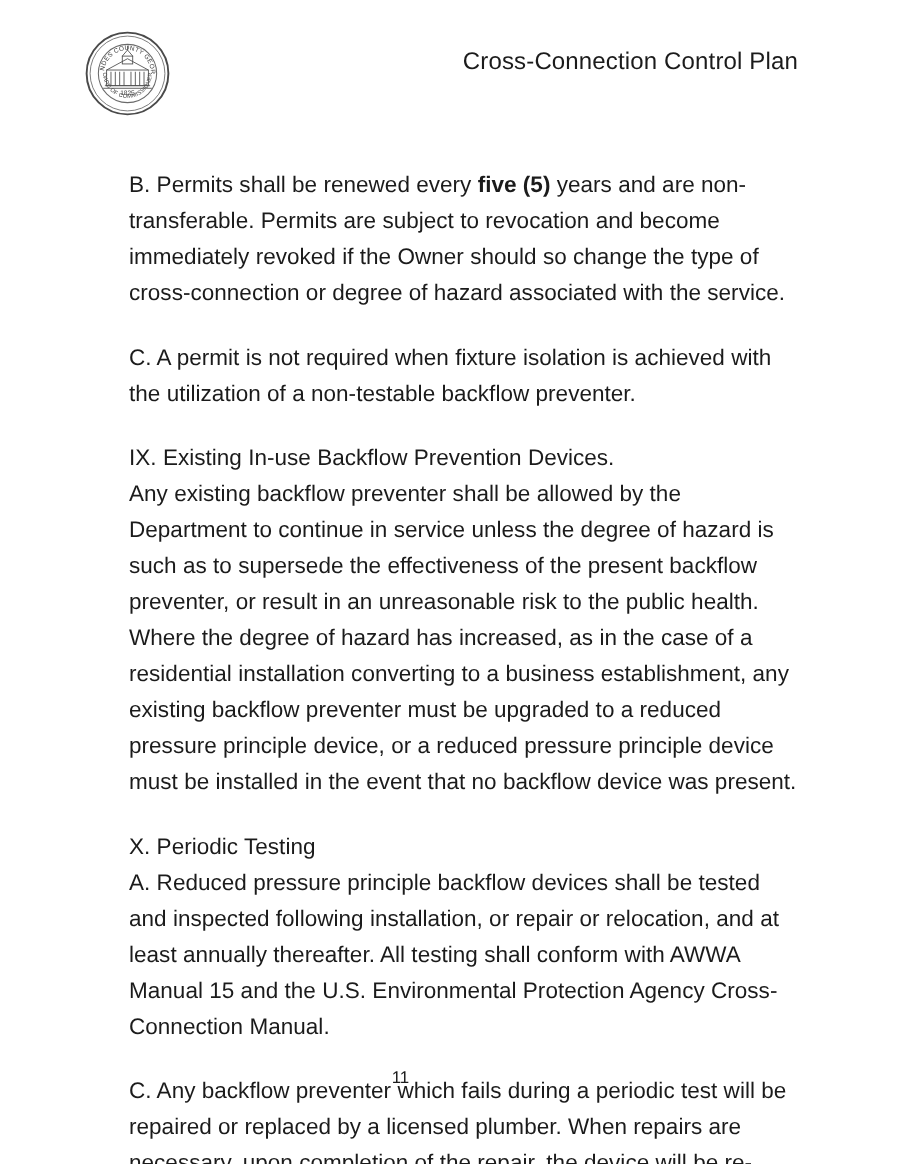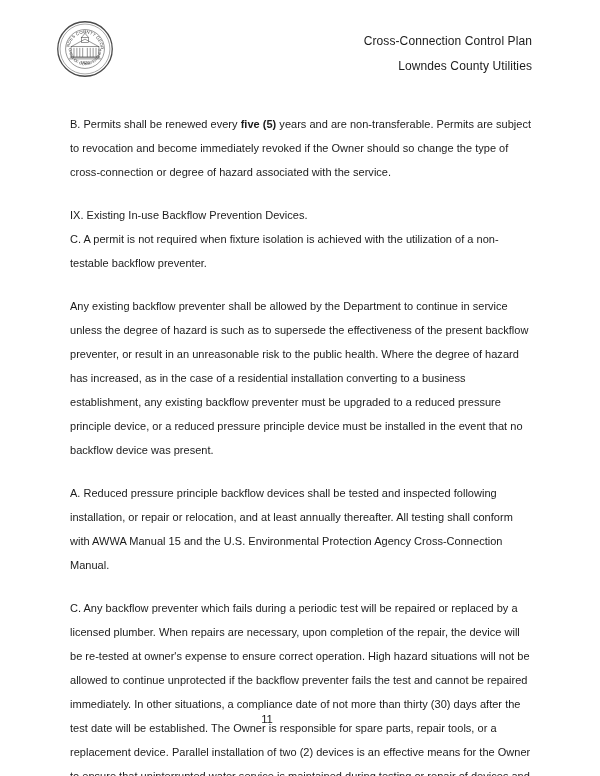--- a/index.html
+++ b/index.html
@@ -40,39 +40,40 @@
   }
   .seal svg { display: block; }
 
   .header-lines {
     position: absolute;
     right: 68px;
     top: 29px;
     text-align: right;
   }
   .header-line {
-    font-size: 12px;
+    font-size: 16px;
     line-height: 25px;
     color: #1b1b1b;
     white-space: nowrap;
     letter-spacing: 0.1px;
+    text-align: center;
   }
 
   
   .content {
     position: absolute;
     left: 70px;
     top: 112px;
     width: 462px;
   }
   .para {
-    font-size: 11px;
+    font-size: 15px;
     line-height: 24px;
     color: #1b1b1b;
-    margin: 0 0 19px 0;
+    margin: 0 0 19px 16px;
     text-align: left;
     letter-spacing: 0.02px;
     white-space: pre-wrap;
   }
   .para.tight {
     margin-bottom: 0;
   }
   .para b {
     font-weight: bold;
   }
@@ -125,34 +126,34 @@
           <line x1="69" y1="48" x2="69" y2="64"></line>
           <line x1="24" y1="64" x2="76" y2="64"></line>
           <line x1="22" y1="67" x2="78" y2="67"></line>
         </g>
         <text x="50" y="75" font-family="'Liberation Sans', sans-serif" font-size="7.5" fill="#3d3d3d" text-anchor="middle">1825</text>
       </svg>
     </div>
 
     <div class="header-lines">
       <div class="header-line">Cross-Connection Control Plan</div>
-      <div class="header-line">Lowndes County Utilities</div>
     </div>
   </div>
 
   <div class="content">
 
     <p class="para"><span>B. Permits shall be renewed every </span><b>five (5)</b><span> years and are non-transferable. Permits are subject to revocation and become immediately revoked if the Owner should so change the type of cross-connection or degree of hazard associated with the service.</span></p>
 
+    <p class="para">C. A permit is not required when fixture isolation is achieved with the utilization of a non-testable backflow preventer.</p>
+
     <p class="para tight">IX. Existing In-use Backflow Prevention Devices.</p>
-
-    <p class="para">C. A permit is not required when fixture isolation is achieved with the utilization of a non-testable backflow preventer.</p>
 
     <p class="para">Any existing backflow preventer shall be allowed by the Department to continue in service unless the degree of hazard is such as to supersede the effectiveness of the present backflow preventer, or result in an unreasonable risk to the public health. Where the degree of hazard has increased, as in the case of a residential installation converting to a business establishment, any existing backflow preventer must be upgraded to a reduced pressure principle device, or a reduced pressure principle device must be installed in the event that no backflow device was present.</p>
 
+    <p class="para tight">X. Periodic Testing</p>
 
     <p class="para">A. Reduced pressure principle backflow devices shall be tested and inspected following installation, or repair or relocation, and at least annually thereafter. All testing shall conform with AWWA Manual 15 and the U.S. Environmental Protection Agency Cross-Connection Manual.</p>
 
 
     <p class="para">C. Any backflow preventer which fails during a periodic test will be repaired or replaced by a licensed plumber. When repairs are necessary, upon completion of the repair, the device will be re-tested at owner's expense to ensure correct operation. High hazard situations will not be allowed to continue unprotected if the backflow preventer fails the test and cannot be repaired immediately. In other situations, a compliance date of not more than thirty (30) days after the test date will be established. The Owner is responsible for spare parts, repair tools, or a replacement device. Parallel installation of two (2) devices is an effective means for the Owner to ensure that uninterrupted water service is maintained during testing or repair of devices and is strongly recommended when the Owner desires such continuity.</p>
 
   </div>
 
   <div class="page-number">11</div>
 

